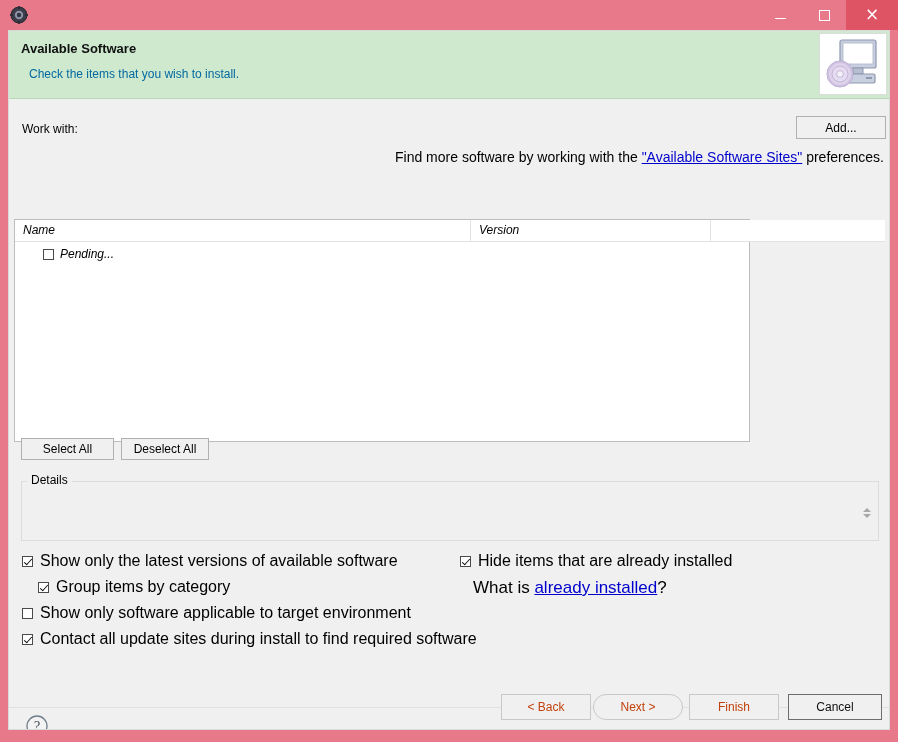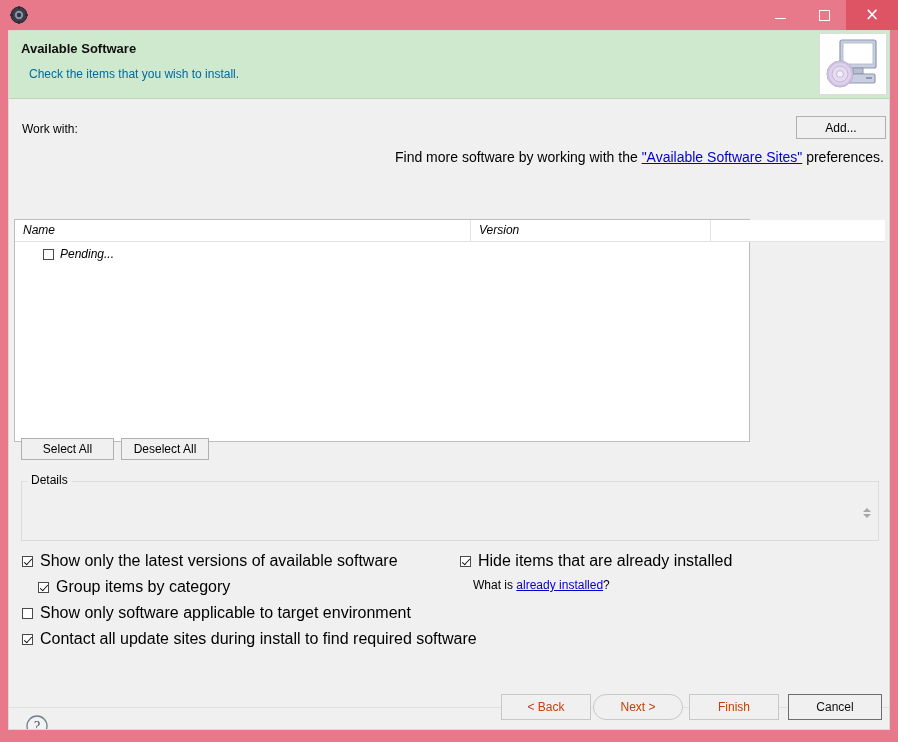--- a/index.html
+++ b/index.html
@@ -346,21 +346,21 @@
     white-space: nowrap;
   }
   #opt-latest    { left: 13px; top: 521px; }
   #opt-group     { left: 29px; top: 547px; }
   #opt-target    { left: 13px; top: 573px; }
   #opt-contact   { left: 13px; top: 599px; }
   #opt-hide      { left: 451px; top: 521px; }
   #whatis {
     position: absolute;
     left: 464px; top: 547px;
-    font-size: 12px;
+    font-size: 17px;
     white-space: nowrap;
   }
   #whatis a {
     color: #0000cd;
     text-decoration: underline;
   }
 
   
   #bottom-sep {
     position: absolute;

